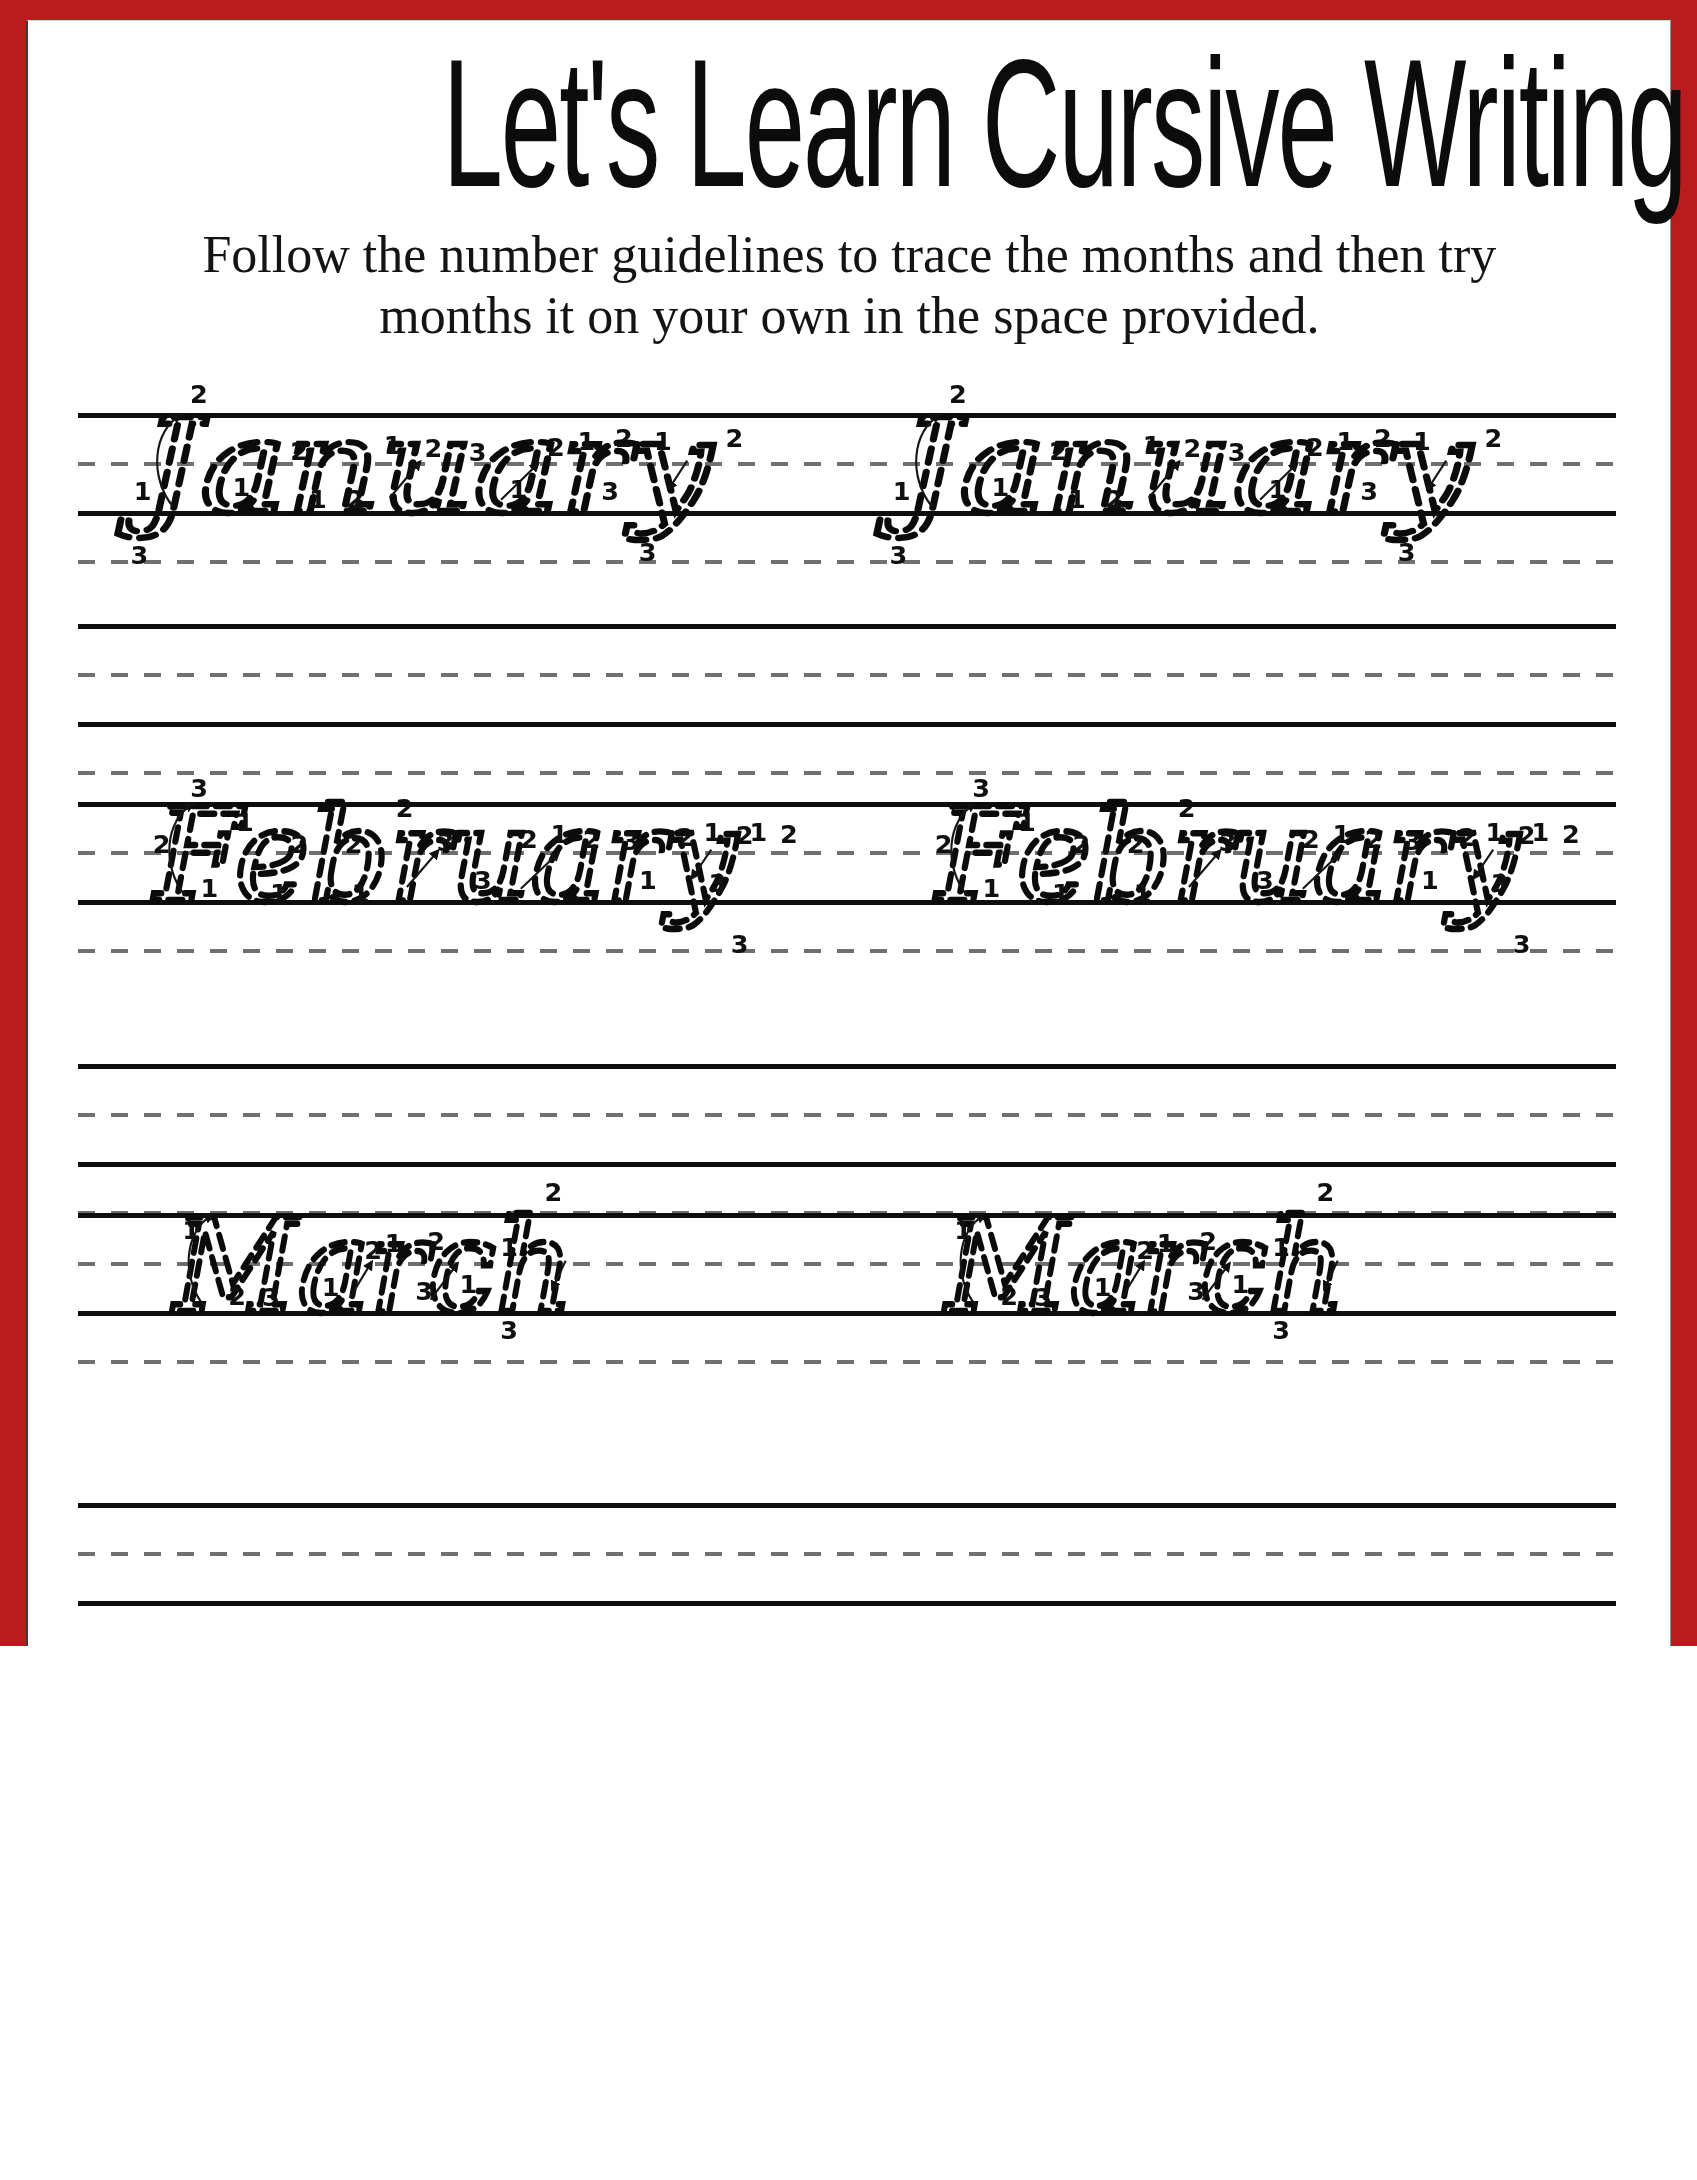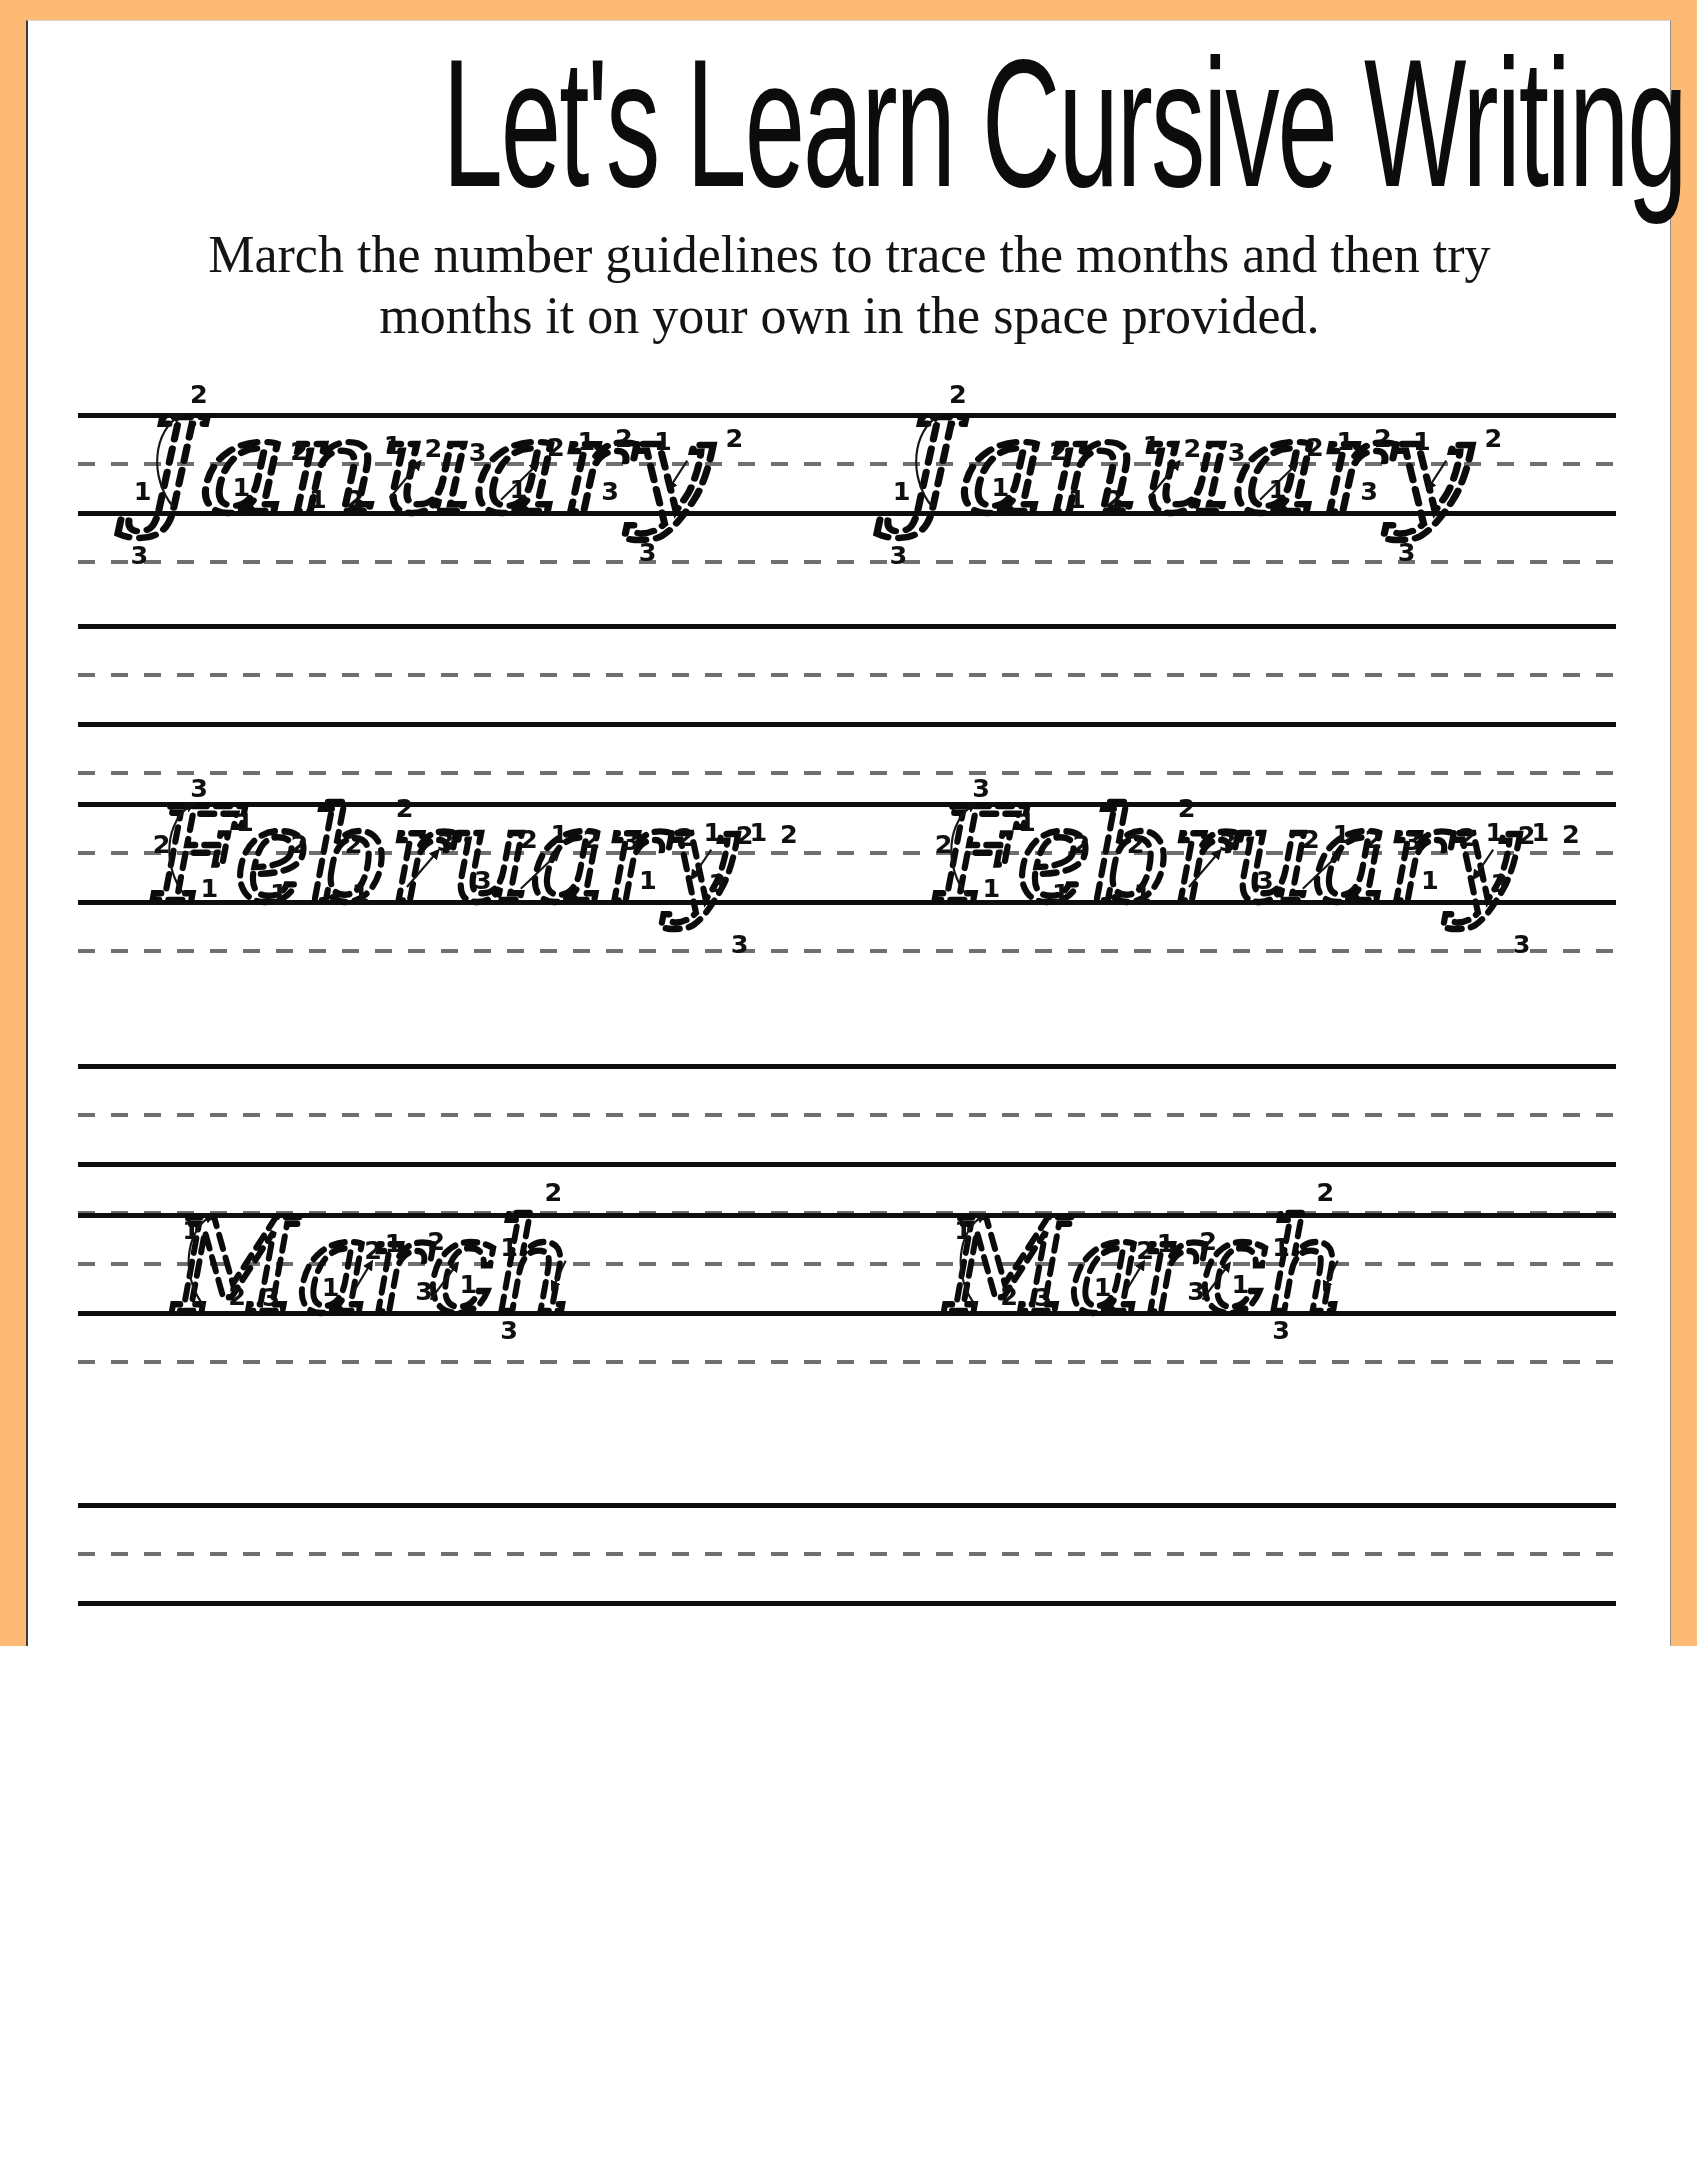--- a/index.html
+++ b/index.html
@@ -1,16 +1,16 @@
 <!DOCTYPE html>
 <html style="font-size:13.6px"><head>
 <meta charset="utf-8">
 <style>
   html,body{margin:0;padding:0;background:#ffffff;}
-  .canvas{position:relative;width:1698px;height:1646px;background:#fdba74;overflow:hidden;
+  .canvas{position:relative;width:1698px;height:1646px;background:#b91c1c;overflow:hidden;
           font-family:"Liberation Sans",sans-serif;color:#111;}
   .page{position:absolute;left:26.4px;top:20.4px;width:1645px;height:2127px;background:#fff;
         box-sizing:border-box;
         border-top:1.7px solid #d4d4d4;border-right:1.7px solid #8f8f8f;
         border-bottom:1.7px solid #9c9c9c;border-left:2.6px solid #3c3c3c;}
   .page-shadow{position:absolute;left:5.1px;right:-7.7px;bottom:-10.2px;height:10.2px;background:#000;}
   .title{position:absolute;top:12px;left:0;right:0;text-align:center;white-space:nowrap;
          font-size:181px;line-height:1.0;font-weight:400;letter-spacing:-3.4px;color:#0c0c0c;}
   .title-inner{display:inline-block;transform:scaleX(0.60);transform-origin:50% 50%;}
   .subtitle{position:absolute;top:204px;left:0;right:0;text-align:center;
@@ -31,21 +31,21 @@
 <body>
 
 <div class="canvas">
   <div class="page">
 
     <div class="title">
       <span class="title-inner">Let's Learn Cursive Writing</span>
     </div>
 
     <div class="subtitle">
-      <div>March the number guidelines to trace the months and then try</div>
+      <div>Follow the number guidelines to trace the months and then try</div>
       <div>months it on your own in the space provided.</div>
     </div>
 
     <div id="rows">
         <div class="row-group" style="top: 392px;">
           <div class="gl solid" style="top: 0px;"></div>
           <div class="gl dashed" style="top: 49px;"></div>
           <div class="gl solid" style="top: 98px;"></div>
           <div class="gl dashed" style="top: 147px;"></div>
           <svg class="trace-word" viewBox="0 0 730 260" width="622" height="221" style="left: 50px; top: -34px;">

